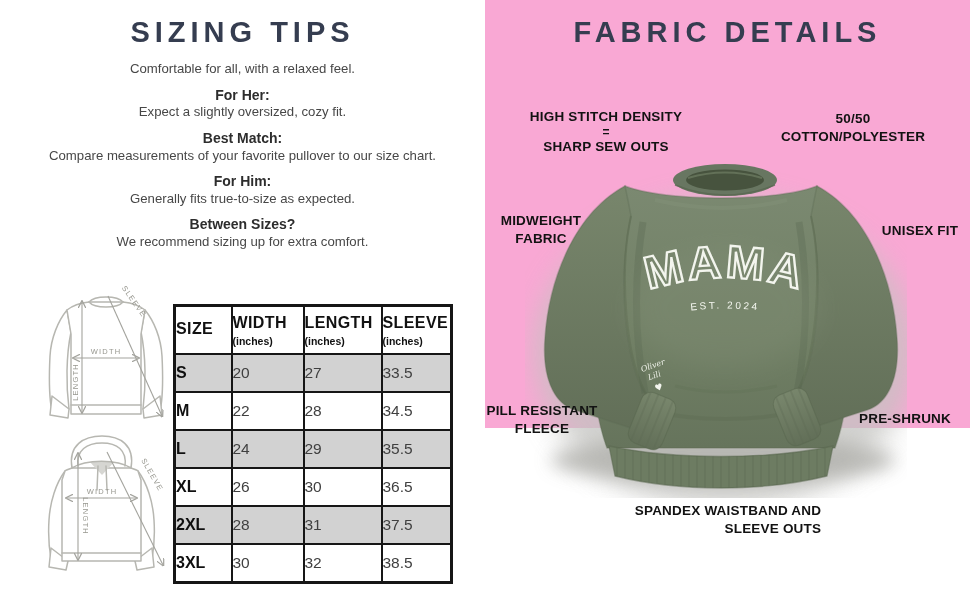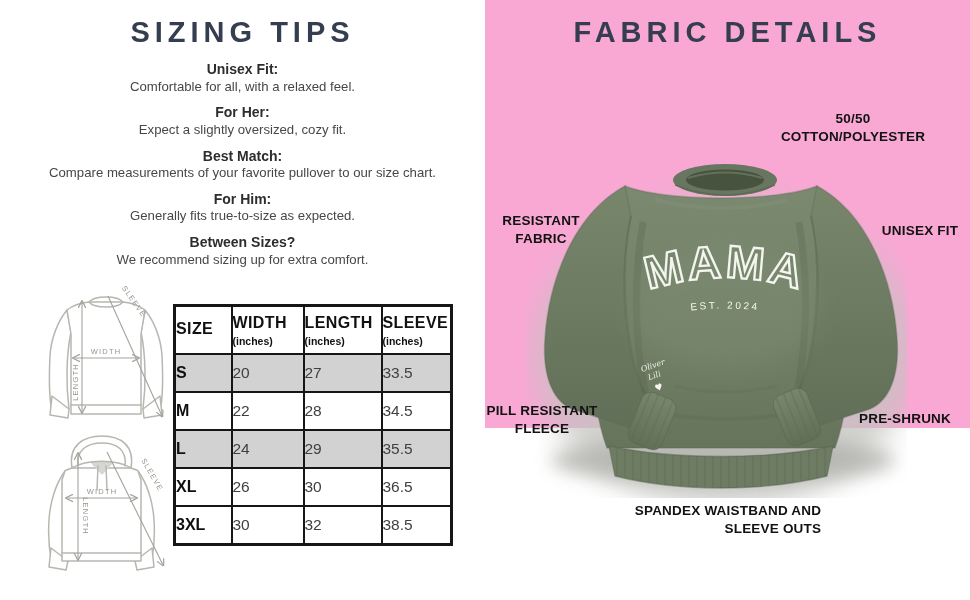--- a/index.html
+++ b/index.html
@@ -78,21 +78,20 @@
 </head>
 <body>
 
 <div class="stage">
 
   <div class="panel panel-left">
     <div class="panel-title">SIZING TIPS</div>
 
     <div class="tips">
       <div class="tip">
-        <div class="tip-h">Unisex Fit:</div>
         <div class="tip-b">Comfortable for all, with a relaxed feel.</div>
       </div>
       <div class="tip">
         <div class="tip-h">For Her:</div>
         <div class="tip-b">Expect a slightly oversized, cozy fit.</div>
       </div>
       <div class="tip">
         <div class="tip-h">Best Match:</div>
         <div class="tip-b">Compare measurements of your favorite pullover to our size chart.</div>
       </div>
@@ -206,20 +205,26 @@
           <td class="cell-num">24</td>
           <td class="cell-num">29</td>
           <td class="cell-num">35.5</td>
         </tr>
         <tr>
           <td class="cell-size">XL</td>
           <td class="cell-num">26</td>
           <td class="cell-num">30</td>
           <td class="cell-num">36.5</td>
         </tr>
+        <tr class="row-alt">
+          <td class="cell-size">2XL</td>
+          <td class="cell-num">28</td>
+          <td class="cell-num">31</td>
+          <td class="cell-num">37.5</td>
+        </tr>
         <tr>
           <td class="cell-size">3XL</td>
           <td class="cell-num">30</td>
           <td class="cell-num">32</td>
           <td class="cell-num">38.5</td>
         </tr>
       </tbody>
     </table>
   </div>
 
@@ -295,26 +300,31 @@
         <textPath href="#estArc" xlink:href="#estArc" startOffset="50%" text-anchor="middle">EST. 2024</textPath>
       </text>
 
       <g transform="translate(117,214) rotate(-19)">
         <text class="cuff-script" x="0" y="0">Oliver</text>
         <text class="cuff-script" x="4" y="10">Lili</text>
         <text class="cuff-heart" x="7" y="23">♥</text>
       </g>
     </svg>
 
+    <div class="callout co-high">
+      <div>HIGH STITCH DENSITY</div>
+      <div class="eq">=</div>
+      <div>SHARP SEW OUTS</div>
+    </div>
     <div class="callout co-cotton">
       <div>50/50</div>
       <div>COTTON/POLYESTER</div>
     </div>
     <div class="callout co-mid">
-      <div>RESISTANT</div>
+      <div>MIDWEIGHT</div>
       <div>FABRIC</div>
     </div>
     <div class="callout co-unisex">
       <div>UNISEX FIT</div>
     </div>
     <div class="callout co-pill">
       <div>PILL RESISTANT</div>
       <div>FLEECE</div>
     </div>
     <div class="callout co-pre">

